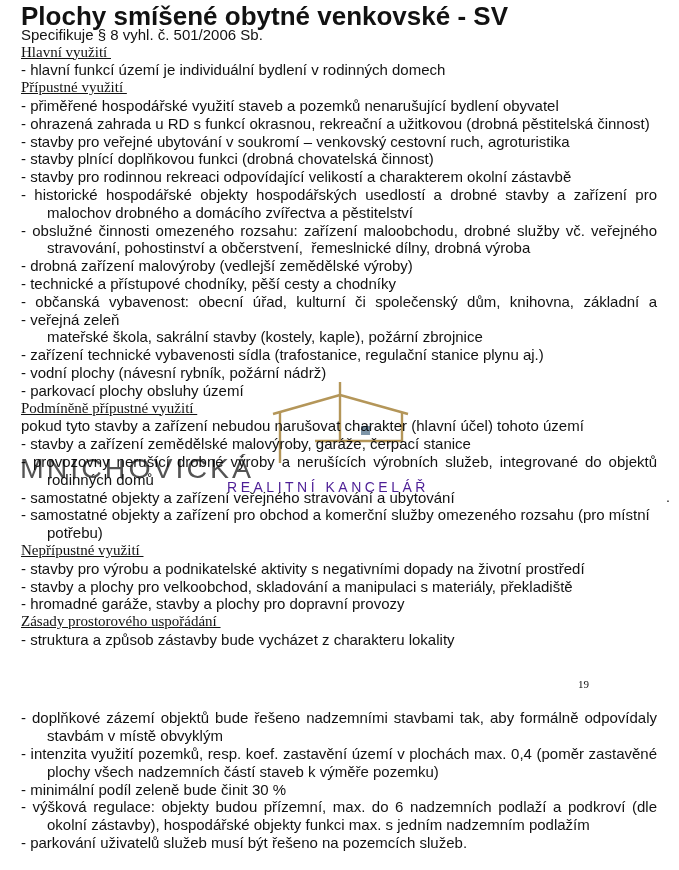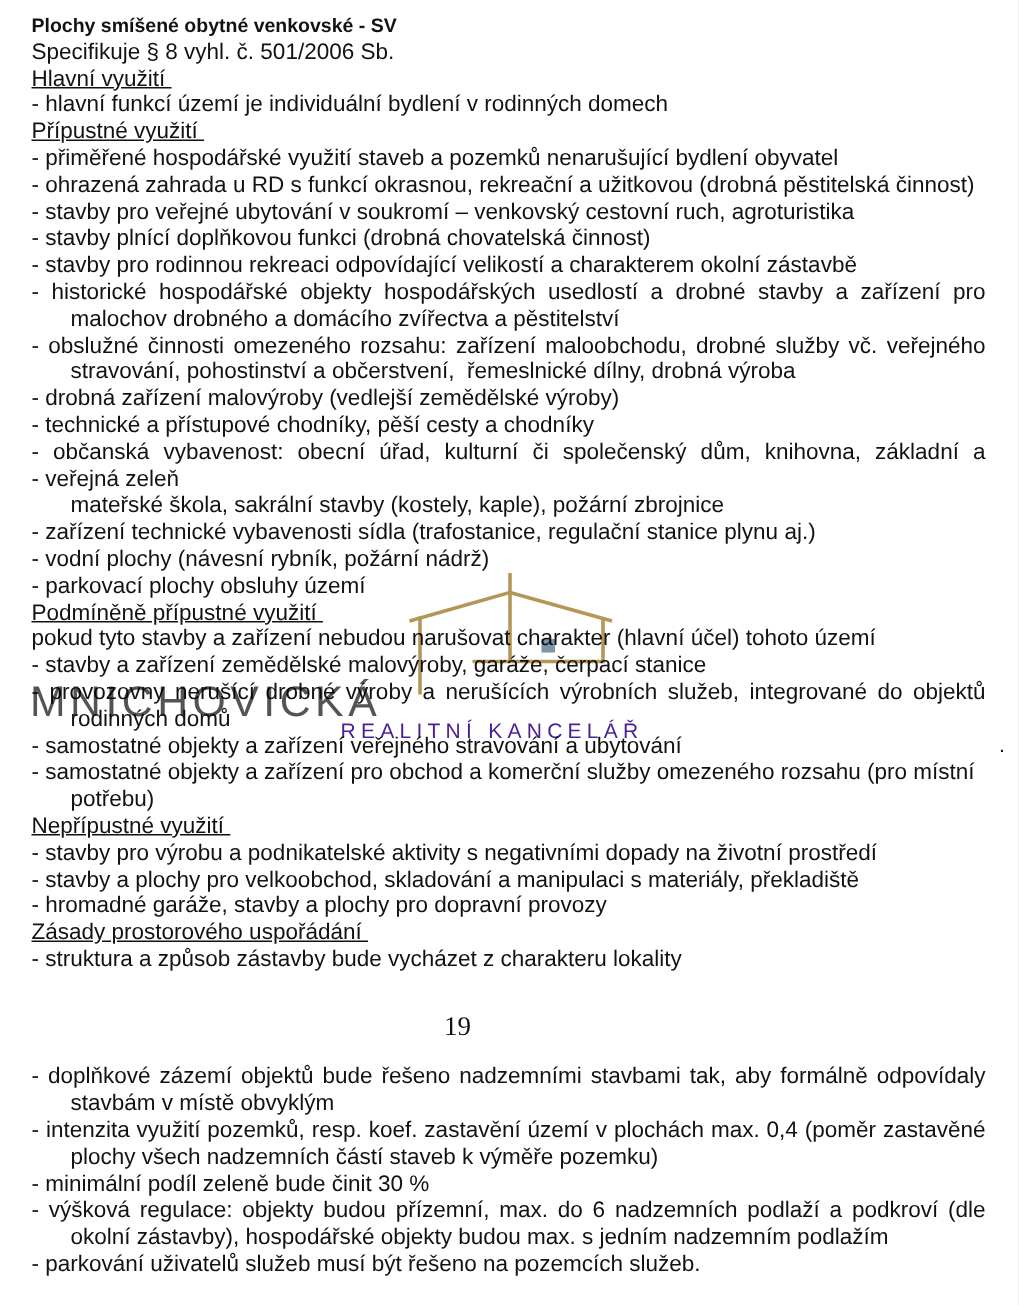--- a/index.html
+++ b/index.html
@@ -15,27 +15,27 @@
   .content{
     position:absolute;left:0;top:0;right:0;bottom:0;
     padding:8px 22px 0 21px;
     z-index:1;
   }
   .line{
     height:17.8px;line-height:17.8px;
     font-size:15px;
     white-space:nowrap;
   }
-  .line.title{font-size:13px;font-weight:bold;}
-  .line.heading{text-decoration:underline;}
+  .line.title{font-size:26px;font-weight:bold;}
+  .line.heading{text-decoration:underline;font-family:Liberation Serif, serif;}
   .line.justify{white-space:normal;text-align:justify;text-align-last:justify;}
   .line.indent{padding-left:26px;}
   .line.page_number{
     font-family:"Liberation Serif","DejaVu Serif",serif;
-    font-size:18px;text-align:center;margin-right:68px;white-space:normal;
+    font-size:11px;text-align:right;margin-right:68px;white-space:normal;
   }
   .spacer_large{height:27px;}
   .spacer_small{height:16px;}
   .stray-dot{
     position:absolute;left:666px;top:489px;
     font-size:14.2px;line-height:17.8px;z-index:1;
   }
   .watermark{
     position:absolute;left:0;top:0;right:0;bottom:0;
     z-index:2;mix-blend-mode:multiply;pointer-events:none;
@@ -98,21 +98,21 @@
       <div class="line plain">- struktura a způsob zástavby bude vycházet z charakteru lokality</div>
       <div class="spacer_large"></div>
       <div class="line page_number">19</div>
       <div class="spacer_small"></div>
       <div class="line justify">- doplňkové zázemí objektů bude řešeno nadzemními stavbami tak, aby formálně odpovídaly</div>
       <div class="line indent">stavbám v místě obvyklým</div>
       <div class="line justify">- intenzita využití pozemků, resp. koef. zastavění území v plochách max. 0,4 (poměr zastavěné</div>
       <div class="line indent">plochy všech nadzemních částí staveb k výměře pozemku)</div>
       <div class="line plain">- minimální podíl zeleně bude činit 30 %</div>
       <div class="line justify">- výšková regulace: objekty budou přízemní, max. do 6 nadzemních podlaží a podkroví (dle</div>
-      <div class="line indent">okolní zástavby), hospodářské objekty budou max. s jedním nadzemním podlažím</div>
+      <div class="line indent">okolní zástavby), hospodářské objekty funkci max. s jedním nadzemním podlažím</div>
       <div class="line plain">- parkování uživatelů služeb musí být řešeno na pozemcích služeb.</div>
     </div>
 
   <div class="stray-dot">.</div>
 
   <div class="watermark">
     <svg class="wm-house" width="170" height="94" viewBox="0 0 170 94">
       <g stroke="#b49659" stroke-width="2.4" fill="none" stroke-linecap="butt">
         <line x1="85" y1="6" x2="85" y2="66"></line>
         <line x1="85" y1="19" x2="18" y2="38"></line>

